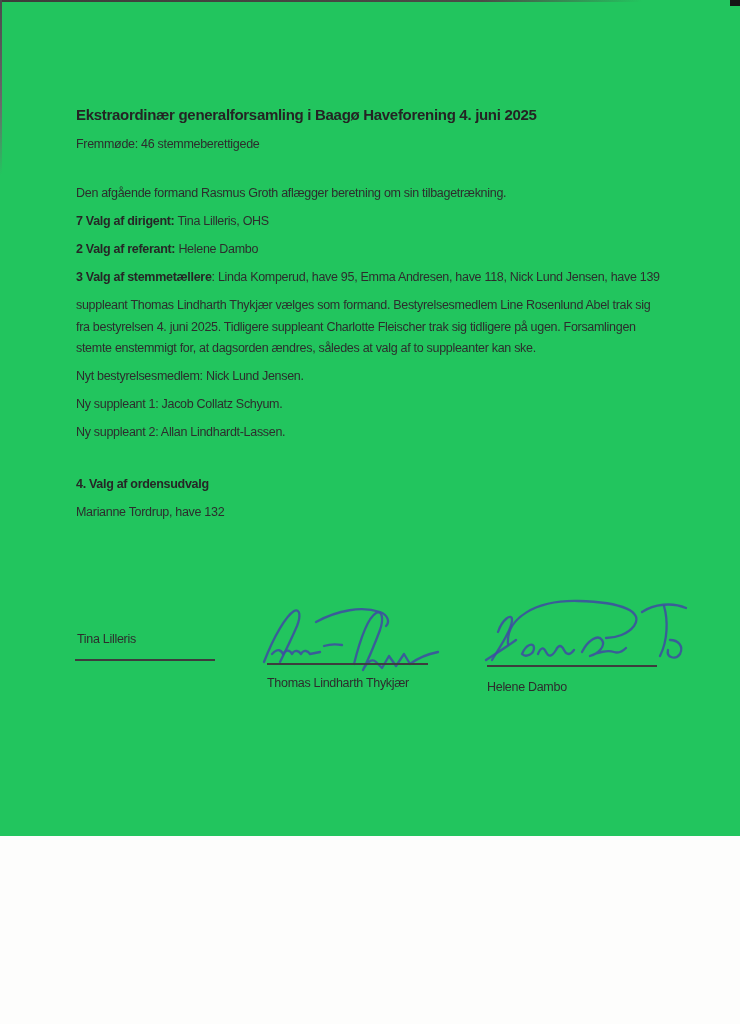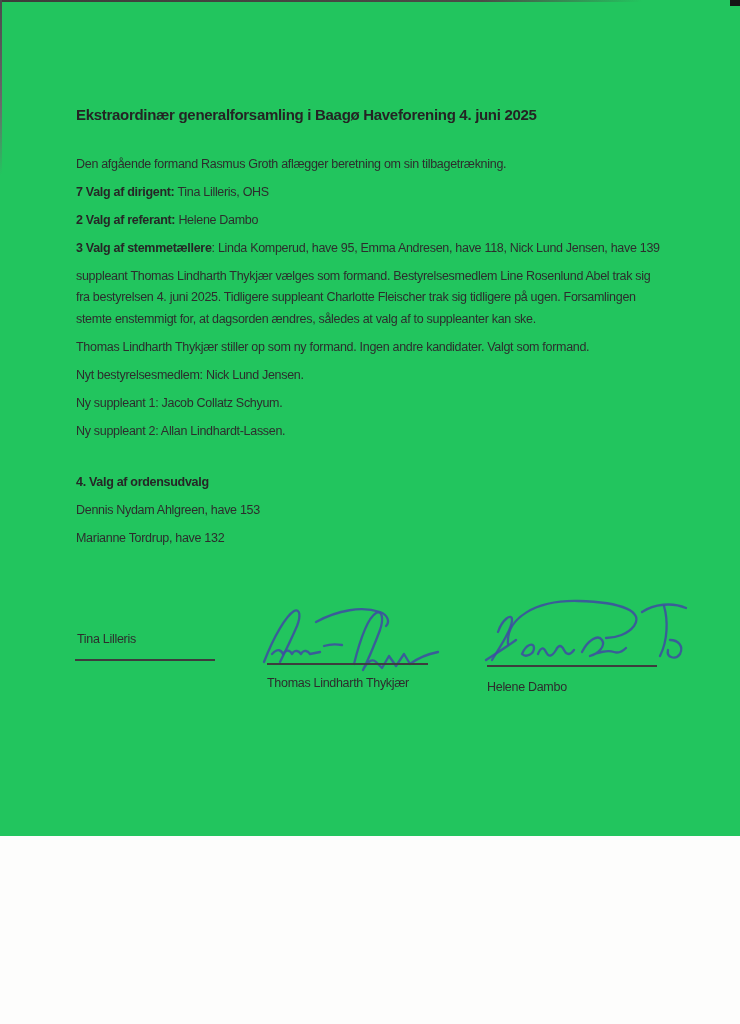--- a/index.html
+++ b/index.html
@@ -83,40 +83,39 @@
 <body>
 
 <div class="page">
 
   <div class="scan-top-line"></div>
   <div class="scan-left-line"></div>
   <div class="scan-corner-mark"></div>
 
   <div class="doc">
     <p class="title">Ekstraordinær generalforsamling i Baagø Haveforening 4. juni 2025</p>
+    <p>Fremmøde: 46 stemmeberettigede</p>
 
     <p class="gap-before">Den afgående formand Rasmus Groth aflægger beretning om sin tilbagetrækning.</p>
 
     <p><b>7 Valg af dirigent:</b><span> Tina Lilleris, OHS</span></p>
     <p><b>2 Valg af referant:</b><span> Helene Dambo</span></p>
     <p><b>3 Valg af stemmetællere</b><span>: Linda Komperud, have 95, Emma Andresen, have 118, Nick Lund Jensen, have 139</span></p>
 
     <div class="para-block">
       <div class="para-line">suppleant Thomas Lindharth Thykjær vælges som formand. Bestyrelsesmedlem Line Rosenlund Abel trak sig</div>
       <div class="para-line">fra bestyrelsen 4. juni 2025. Tidligere suppleant Charlotte Fleischer trak sig tidligere på ugen. Forsamlingen</div>
       <div class="para-line">stemte enstemmigt for, at dagsorden ændres, således at valg af to suppleanter kan ske.</div>
     </div>
 
-    <p>Thomas Lindharth Thykjær stiller op som ny formand. Ingen andre kandidater.  Valgt som formand.</p>
     <p>Nyt bestyrelsesmedlem: Nick Lund Jensen.</p>
     <p>Ny suppleant 1: Jacob Collatz Schyum.</p>
     <p>Ny suppleant 2: Allan Lindhardt-Lassen.</p>
 
     <p class="gap-before-lg"><b>4. Valg af ordensudvalg</b></p>
-    <p>Dennis Nydam Ahlgreen, have 153</p>
     <p>Marianne Tordrup, have 132</p>
   </div>
 
   <div>
 
     <div class="sig-line" style="left:75px; top:659px; width:140px;"></div>
     <div class="sig-name" style="left:77px; top:630px;">Tina Lilleris</div>
 
     <svg class="sig-ink" style="left:258px; top:602px;" width="185" height="75" viewBox="0 0 185 75">
       <g stroke="#3d4fa1">

